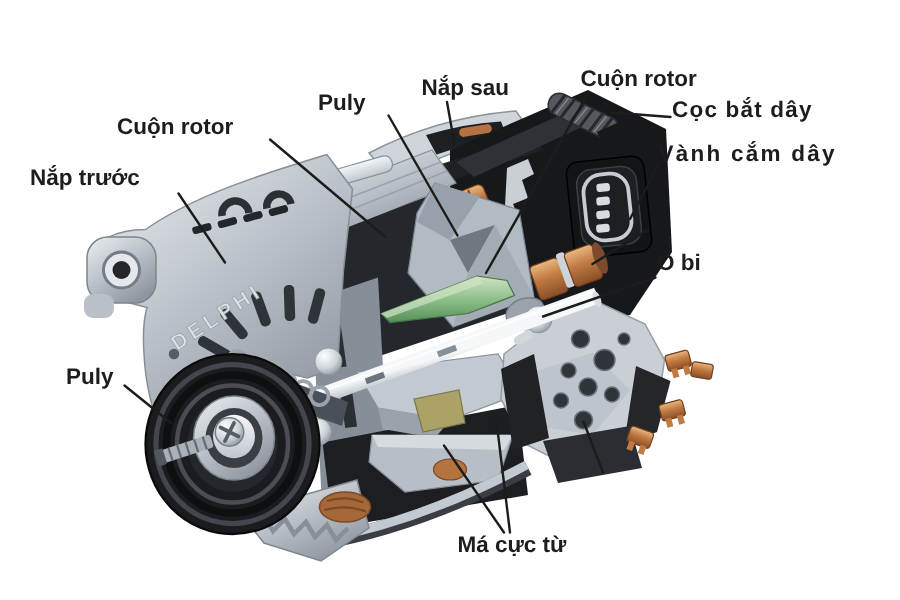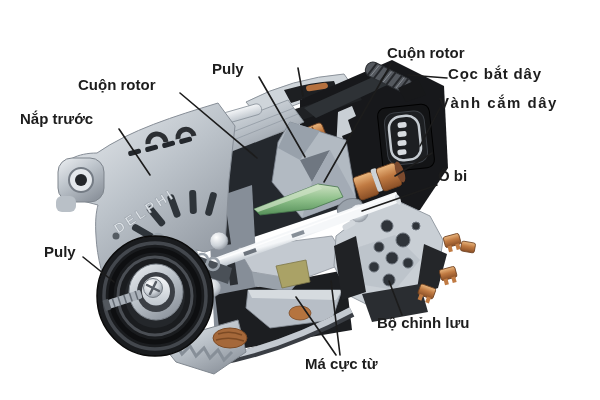--- a/index.html
+++ b/index.html
@@ -280,21 +280,21 @@
       <line x1="402" y1="315" x2="389" y2="281"></line>
       <line x1="336" y1="355" x2="296" y2="297"></line>
       <line x1="340" y1="355" x2="331" y2="281"></line>
       <line x1="83" y1="257" x2="114" y2="282"></line>
     </g>
   </svg>
 
   <div class="lbl" style="left:20px;top:111px">Nắp trước</div>
   <div class="lbl" style="left:78px;top:77px">Cuộn rotor</div>
   <div class="lbl" style="left:212px;top:61px">Puly</div>
+  <div class="lbl" style="left:281px;top:51px">Nắp sau</div>
   <div class="lbl sp2" style="left:448px;top:66px">Cọc bắt dây</div>
   <div class="lbl" style="left:387px;top:45px">Cuộn rotor</div>
   <div class="lbl sp" style="left:439px;top:95px">Vành cắm dây</div>
   <div class="lbl" style="left:438px;top:168px">Ổ bi</div>
-  <div class="lbl" style="left:377px;top:315px">Bộ chỉnh lưu</div>
   <div class="lbl" style="left:305px;top:356px">Má cực từ</div>
   <div class="lbl" style="left:44px;top:244px">Puly</div>
 
 </div>
 
 </body></html>

